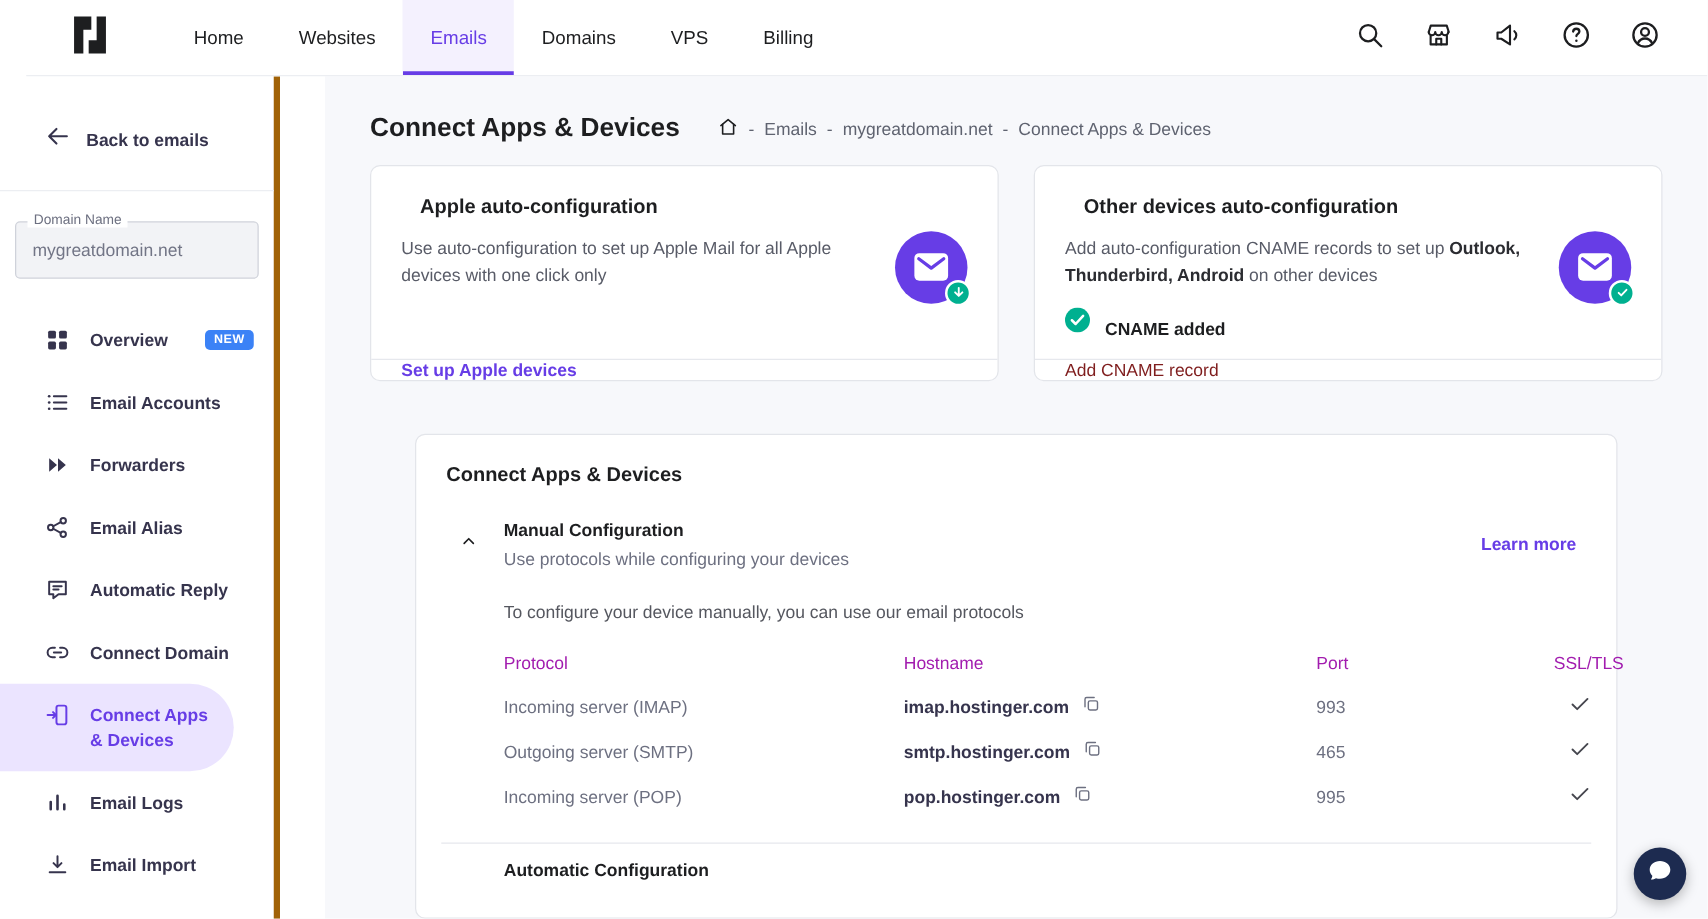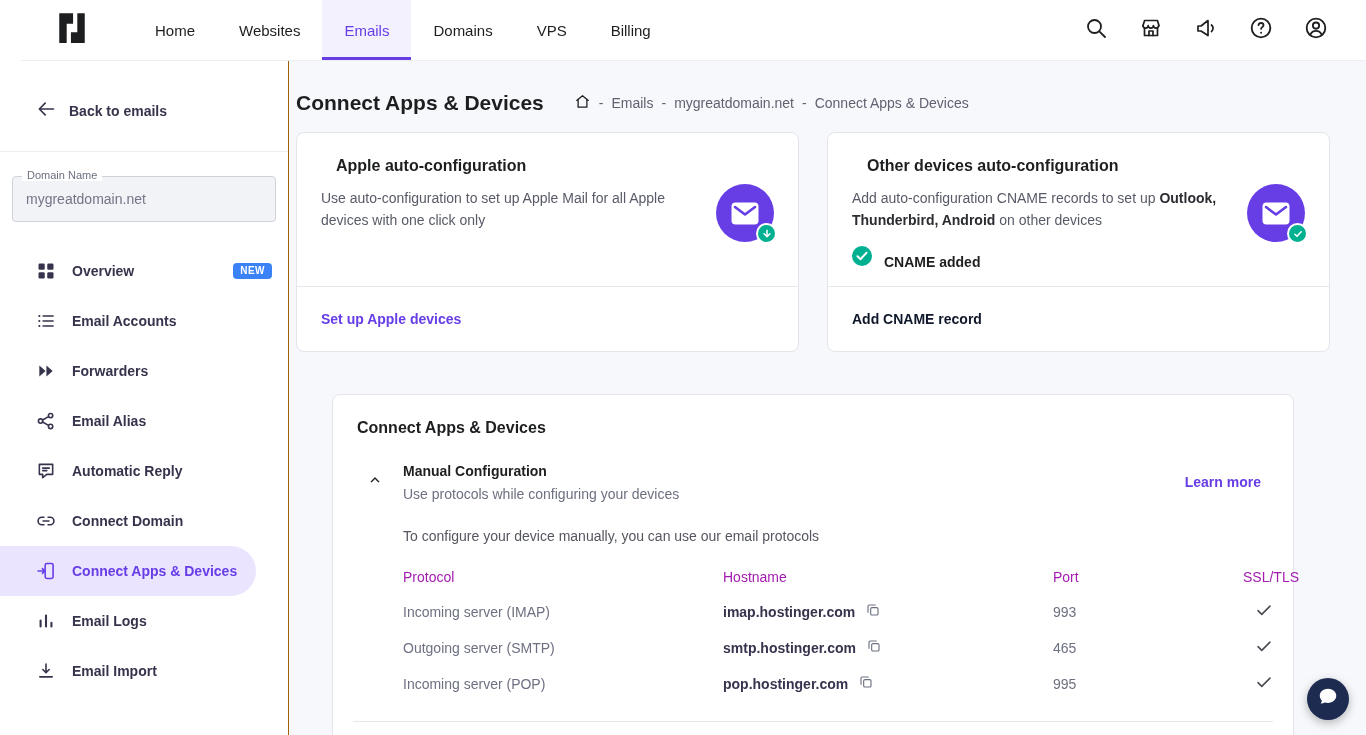--- a/index.html
+++ b/index.html
@@ -16,22 +16,22 @@
   .nav { display:flex; align-items:stretch; }
   .nav-item { display:flex; align-items:center; padding:0 22px; font-size:15px; color:#1d1e20;
     cursor:pointer; text-decoration:none; }
   .nav-item.active { color:#673de6; background:#f4f1fe; box-shadow:inset 0 -3px 0 #673de6; }
   .top-icons { margin-left:auto; display:flex; align-items:center; gap:27px; padding-right:36px; }
   .icon-btn { width:28px; height:28px; display:flex; align-items:center; justify-content:center;
     cursor:pointer; color:#1d1e20; }
   .icon-btn svg { stroke:currentColor; fill:none; stroke-width:1.8; stroke-linecap:round; stroke-linejoin:round; }
 
   
-  .sidebar { position:absolute; top:61px; left:0; bottom:0; width:289px; background:#fff;
-    border-right:1px solid #a16207; z-index:10; }
+  .sidebar { position:absolute; top:61px; left:0; bottom:0; width:224px; background:#fff;
+    border-right:5px solid #a16207; z-index:10; }
   .back-link { display:flex; align-items:center; gap:13px; padding:38px 24px 28px 36px;
     border-bottom:1px solid #eceef2; cursor:pointer; }
   .back-link svg { stroke:#36344d; fill:none; stroke-width:2; stroke-linecap:round; stroke-linejoin:round; }
   .back-text { font-size:14px; font-weight:bold; color:#36344d; }
   .domain-field { position:relative; margin:24px 12px 0; height:46px; border:1px solid #cfd2da;
     background:#f2f3f6; border-radius:4px; display:flex; align-items:center; padding:0 13px; }
   .domain-label { position:absolute; top:-8px; left:9px; background:#fff; padding:0 5px;
     font-size:11px; color:#6d7081; }
   .domain-input { border:none; outline:none; background:transparent; width:100%;
     font-family:inherit; font-size:14px; color:#727586; }
@@ -64,23 +64,23 @@
   .card-title { font-size:16px; font-weight:bold; color:#1d1e20; margin-bottom:12px;margin-left:15px; }
   .card-desc { font-size:14px; color:#585b67; line-height:1.6; max-width:372px; }
   .card-desc b { color:#2b2c31; }
   .cname-row { display:flex; align-items:flex-end; gap:12px; margin-top:14px; }
   .cname-text { font-size:14px; font-weight:bold; color:#1d1e20; }
   .envelope-wrap { width:66px; display:flex; align-items:center; justify-content:flex-end; }
   .env-circle { position:relative; width:58px; height:58px; border-radius:50%; background:#673de6;
     display:flex; align-items:center; justify-content:center; }
   .env-badge { position:absolute; bottom:-2px; right:-3px; width:21px; height:21px; border-radius:50%;
     background:#00b090; border:2.5px solid #fff; display:flex; align-items:center; justify-content:center; }
-  .card-footer { border-top:1px solid #e6e8ed; padding:24px 24px; font-size:14px; }
+  .card-footer { border-top:1px solid #e6e8ed; padding:0 24px; font-size:14px; }
   .link-purple { color:#673de6; font-weight:bold; cursor:pointer; }
-  .link-muted { color:#0f172a; font-weight:bold; cursor:pointer; }
+  .link-muted { color:#7f1d1d; font-weight:normal; cursor:pointer; }
 
   .big-card { margin:42px 36px 0; background:#fff; border:1px solid #e3e5ea; border-radius:8px;
     padding:24px 0 30px; }
   .big-title { padding:0 24px; font-size:16px; font-weight:bold; color:#1d1e20; }
   .manual-row { margin-top:26px; padding:0 32px 0 30px; display:flex; align-items:center; }
   .collapse-btn { width:24px; height:24px; display:flex; align-items:center; justify-content:center; cursor:pointer; }
   .collapse-btn svg { stroke:#1d1e20; fill:none; stroke-width:2; stroke-linecap:round; stroke-linejoin:round; }
   .manual-text { margin-left:16px; }
   .manual-title { font-size:14px; font-weight:bold; color:#1d1e20; margin-bottom:7px; }
   .manual-sub { font-size:14px; color:#6d7081; }

